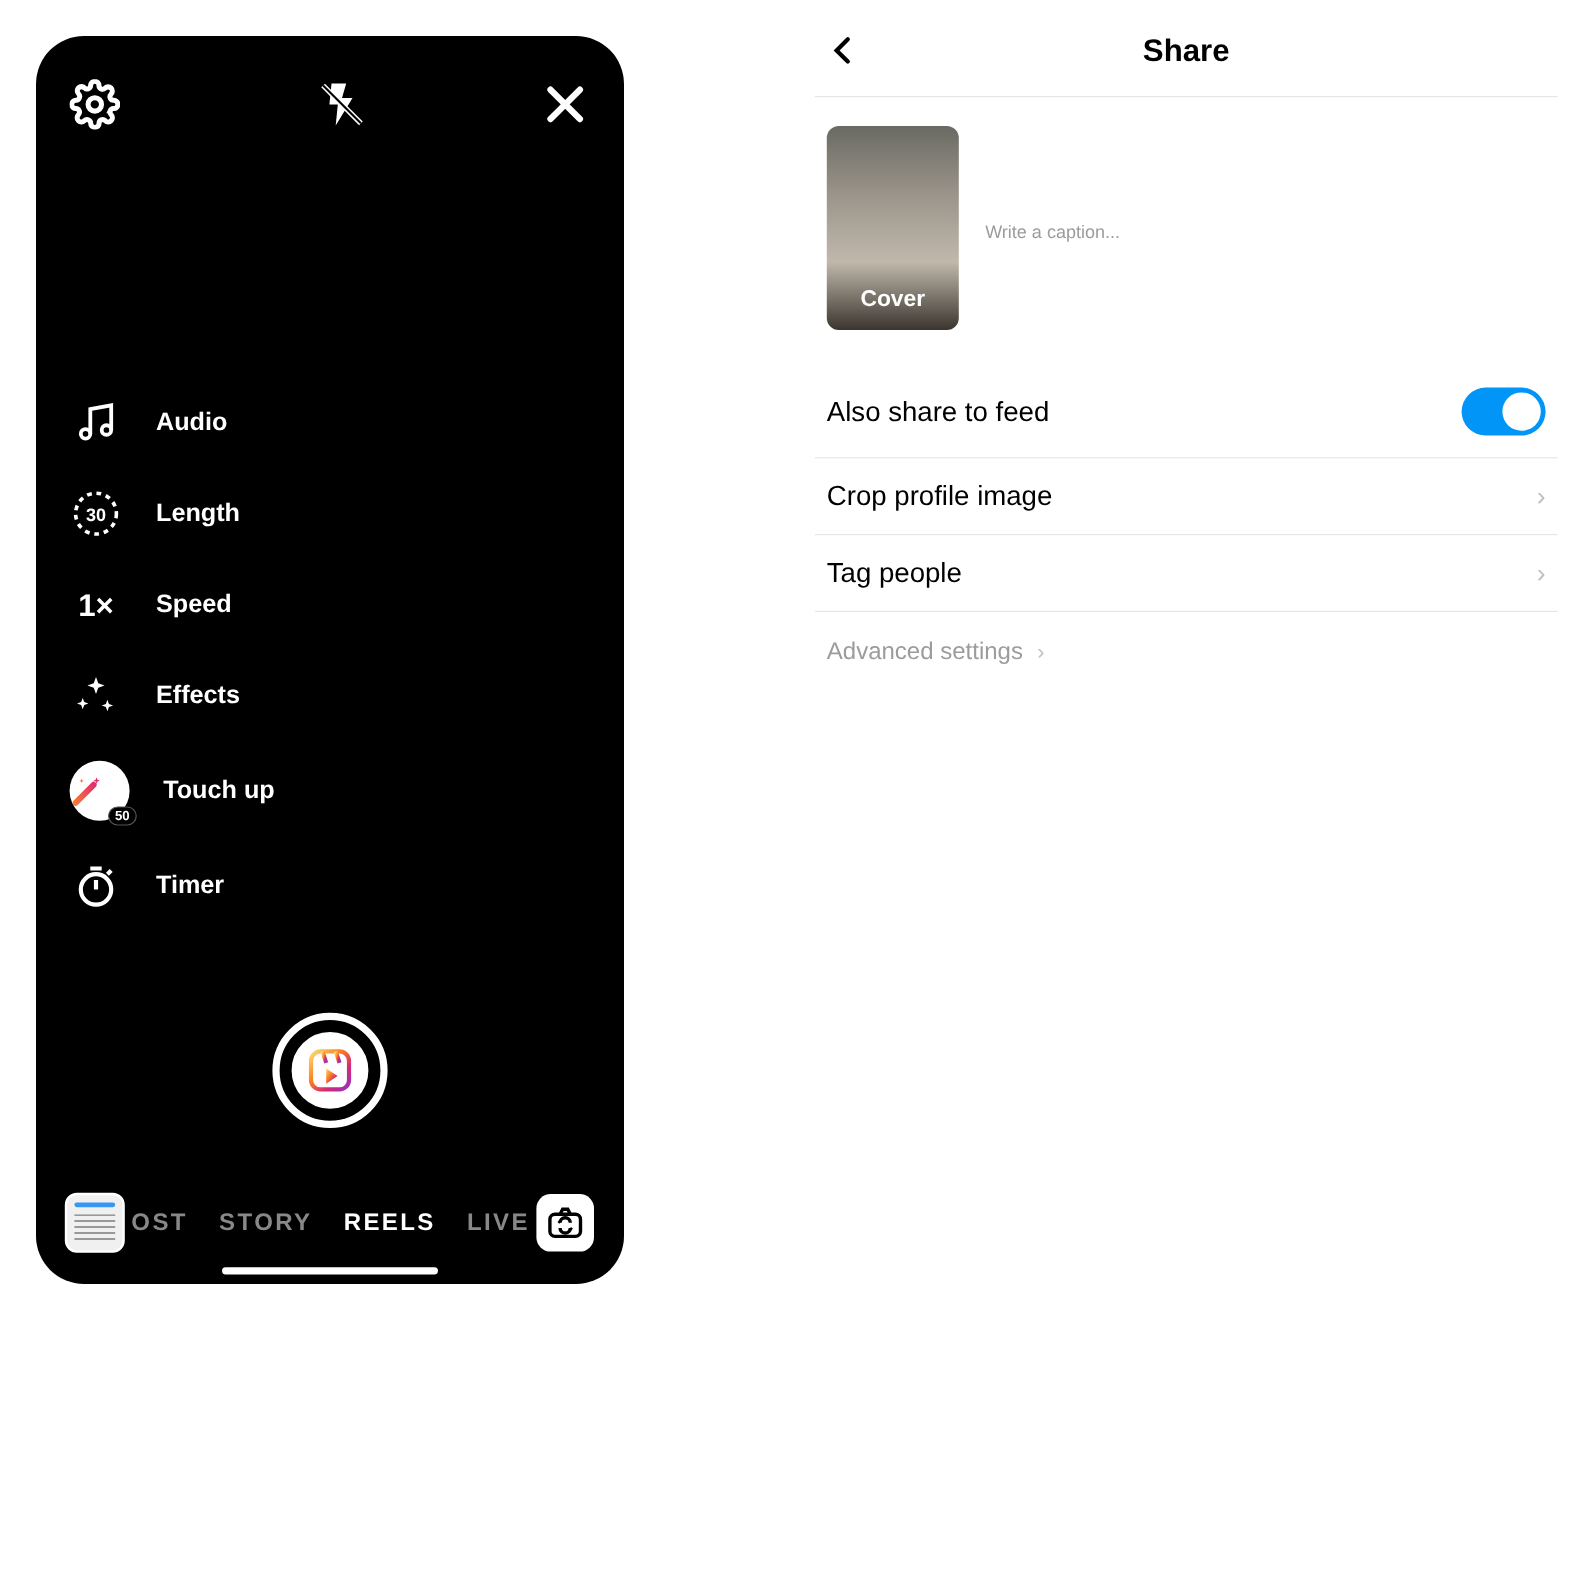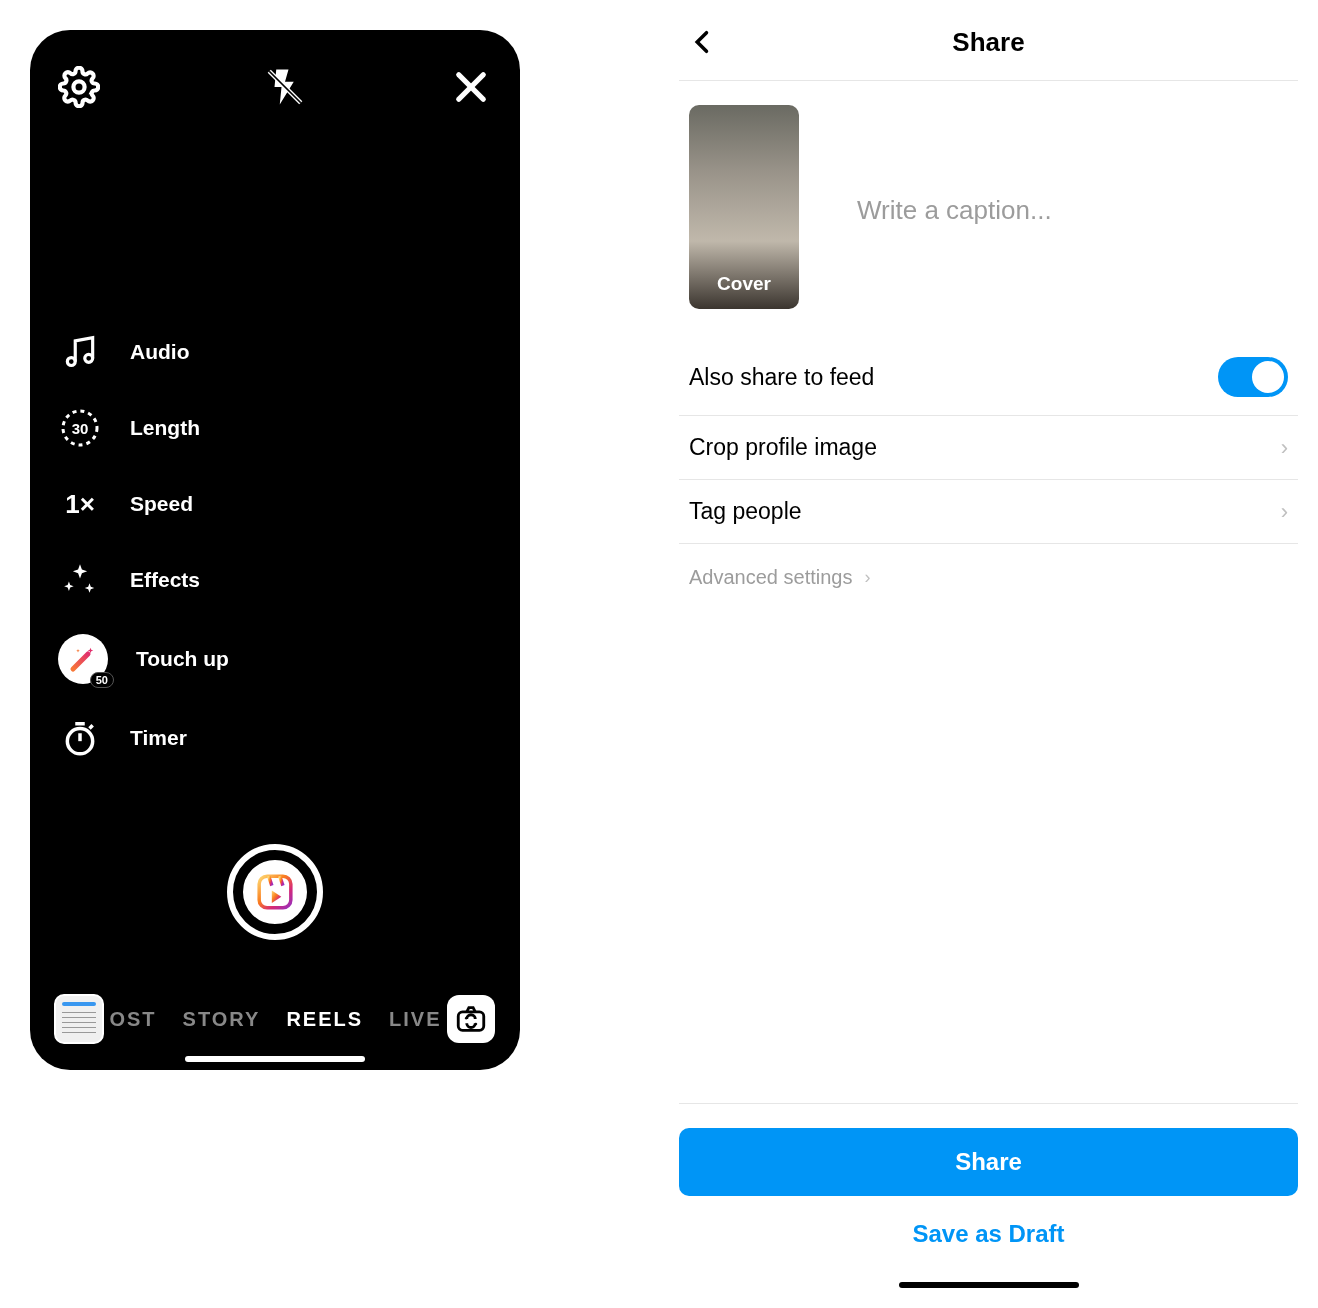--- a/index.html
+++ b/index.html
@@ -9,21 +9,21 @@
     .camera-screen { background: #000; width: 490px; height: 1040px; border-radius: 40px; position: relative; color: #fff; overflow: hidden; }
     
     .cam-top { display: flex; justify-content: space-between; padding: 36px 28px 0 28px; }
     .gear-icon svg, .flash-icon svg, .close-x-icon svg { width: 42px; height: 42px; }
     .flash-icon { margin-left: 20px;}
     
     .tool-list { position: absolute; left: 28px; top: 300px; display: flex; flex-direction: column; gap: 32px; }
     .tool-item { display: flex; align-items: center; gap: 28px; cursor: pointer; }
     .tool-icon { width: 44px; height: 44px; display:flex; align-items:center; justify-content:center;}
     .tool-label { font-size: 21px; font-weight: 600; }
-    .touchup-circle { background:#fff; border-radius:50%; width:50px; height:50px; display:flex; align-items:center; justify-content:center; position:relative;}
+    .touchup-circle { background:#fff; border-radius:50%; width:50px; height:50px; display:flex; align-items:center; justify-content:flex-start; position:relative;}
     .touchup-badge { position:absolute; bottom:-4px; right:-6px; background:#000; color:#fff; border:1px solid #555; border-radius:10px; font-size:11px; padding:1px 5px; font-weight:600;}
     
     .shutter-outer { position:absolute; left:50%; transform:translateX(-50%); bottom:130px; width:96px; height:96px; border-radius:50%; border:6px solid #fff; display:flex; align-items:center; justify-content:center; cursor:pointer;}
     .shutter-inner { width:74px; height:74px; border-radius:50%; border:5px solid #000; background:#fff; display:flex; align-items:center; justify-content:center;}
     .reels-grad { width:38px; height:38px; }
     
     .bottom-bar { position:absolute; bottom:26px; left:0; right:1px; display:flex; align-items:center; padding:0 24px; }
     .gallery-thumb { width:50px; height:50px; background:#f0f0f0; border-radius:10px; border:2px solid #fff; position:relative;}
     .gallery-thumb::after{content:'';position:absolute;top:6px;left:6px;right:6px;height:4px;background:#3897f0;border-radius:2px;}
     .gallery-thumb::before{content:'';position:absolute;top:16px;left:6px;right:6px;bottom:6px;background:repeating-linear-gradient(#999,#999 1px,transparent 1px,transparent 5px);}
@@ -32,23 +32,23 @@
     .mode-tab.active { color:#fff; }
     .mode-tab.cut { color:#888;}
     .flip-cam { width:48px; height:48px; background:#fff; border-radius:12px; display:flex; align-items:center; justify-content:center; cursor:pointer;}
     .home-indicator { position:absolute; bottom:8px; left:50%; transform:translateX(-50%); width:180px; height:6px; background:#fff; border-radius:3px;}
     
     .share-header { display:flex; align-items:center; padding:18px 10px; position:relative;}
     .back-arrow { width:28px; height:28px; cursor:pointer;}
     .share-title { position:absolute; left:50%; transform:translateX(-50%); font-size:26px; font-weight:700;}
     .hr { border:none; border-top:1px solid #e6e6e6; margin:6px 0 0 0;}
     .caption-row { display:flex; gap:22px; padding:24px 10px 30px 10px;}
-    .cover-thumb { width:110px; height:204px; border-radius:10px; background:linear-gradient(#6a6a62,#9a948a,#c0b8ab,#3b352f); position:relative; cursor:pointer;}
+    .cover-thumb { width:110px; height:170px; border-radius:10px; background:linear-gradient(#6a6a62,#9a948a,#c0b8ab,#3b352f); position:relative; cursor:pointer;}
     .cover-label { position:absolute; bottom:14px; left:0; right:0; text-align:center; color:#fff; font-size:19px; font-weight:600;}
-    .caption-input { flex:1; border:none; font-size:26px; color:#737373; outline:none; padding-top:6px;margin-left:36px;}
+    .caption-input { flex:1; border:none; font-size:15px; color:#737373; outline:none; padding-top:6px;}
     .caption-input::placeholder { color:#9c9c9c;}
     .section-head { display:flex; align-items:center; gap:18px; padding:14px 10px 8px 10px;}
     .reels-small-icon { width:36px; height:36px;}
     .section-title { font-size:25px; font-weight:700;}
     .section-desc { font-size:21px; color:#9c9c9c; line-height:1.5; padding:10px 10px 26px 10px;}
     .row { display:flex; align-items:center; justify-content:space-between; padding:18px 10px; font-size:23px; cursor:pointer;}
     .row-border { border-bottom:1px solid #e6e6e6;}
     .toggle { width:70px; height:40px; background:#0095f6; border-radius:20px; position:relative; cursor:pointer;}
     .toggle::after{content:'';position:absolute;right:4px;top:4px;width:32px;height:32px;background:#fff;border-radius:50%;}
     .chev { color:#c0c0c0; font-size:22px;}
@@ -221,20 +221,13 @@
   </div>
   <div class="row row-border">
     <span>Tag people</span>
     <span class="chev">›</span>
   </div>
   <div class="adv-row">
     <span>Advanced settings</span>
     <span class="chev" style="font-size:18px;">›</span>
   </div>
 
-  <div class="bottom-actions">
-    <div class="bottom-actions-border">
-      <button class="share-btn">Share</button>
-      <button class="draft-btn">Save as Draft</button>
-      <div class="home-indicator-dark"></div>
-    </div>
-  </div>
 </div>
 
 </body></html>

